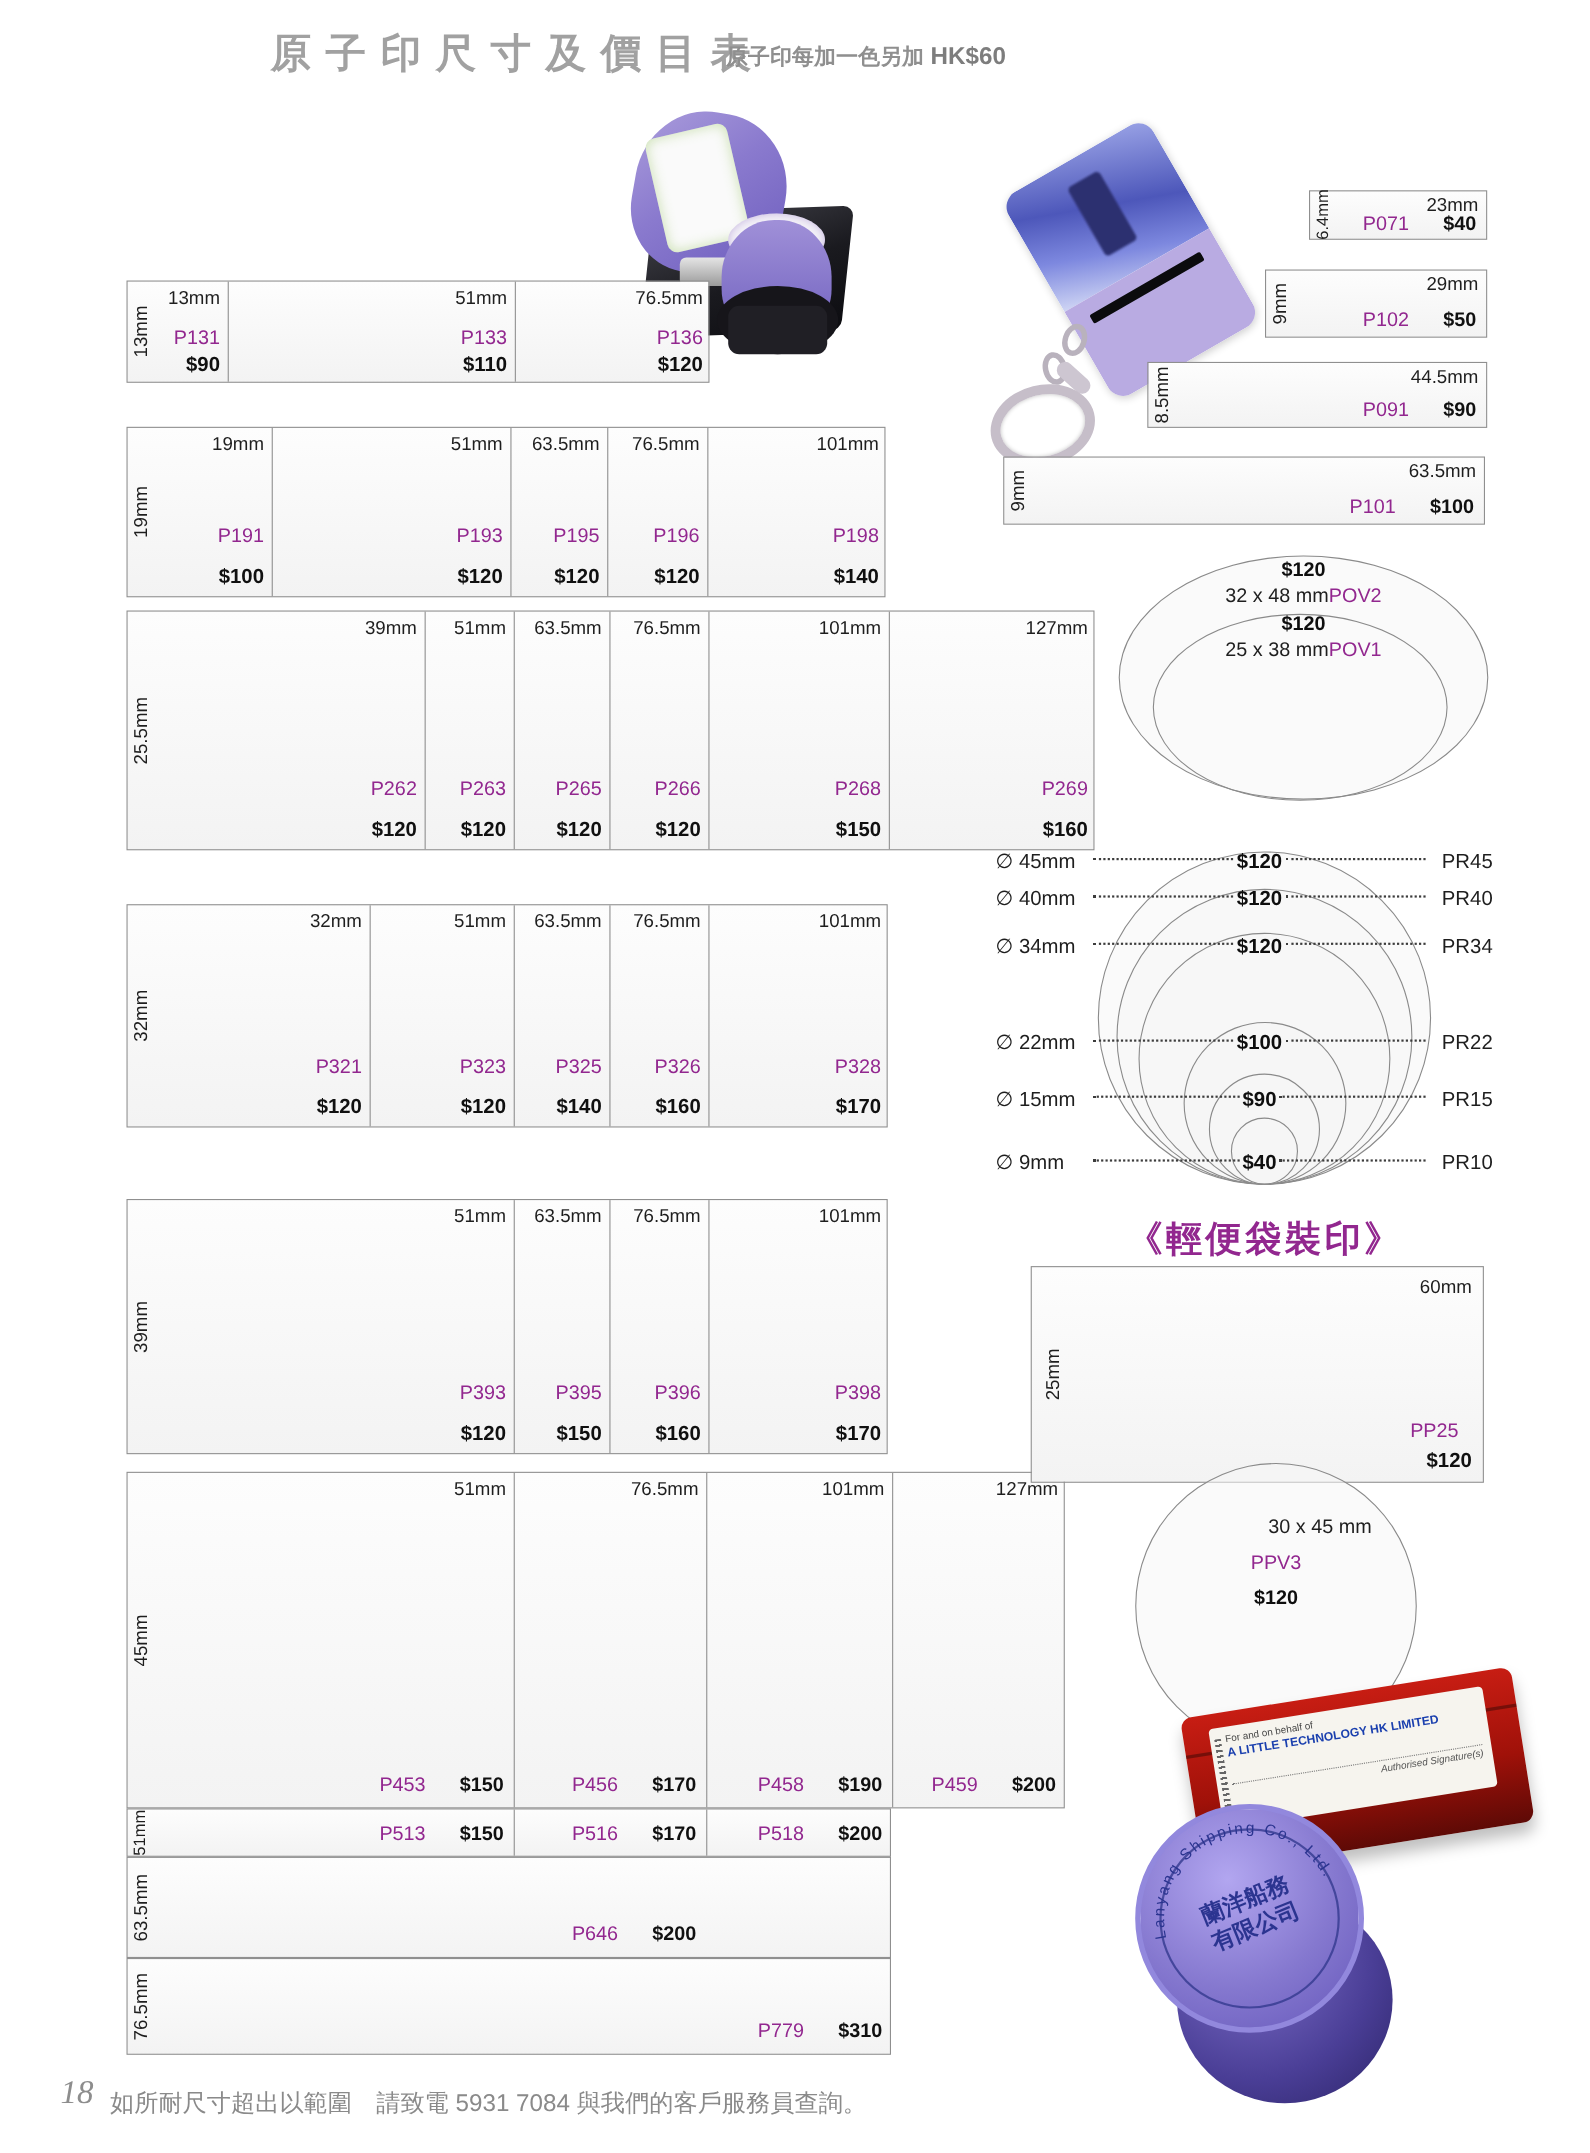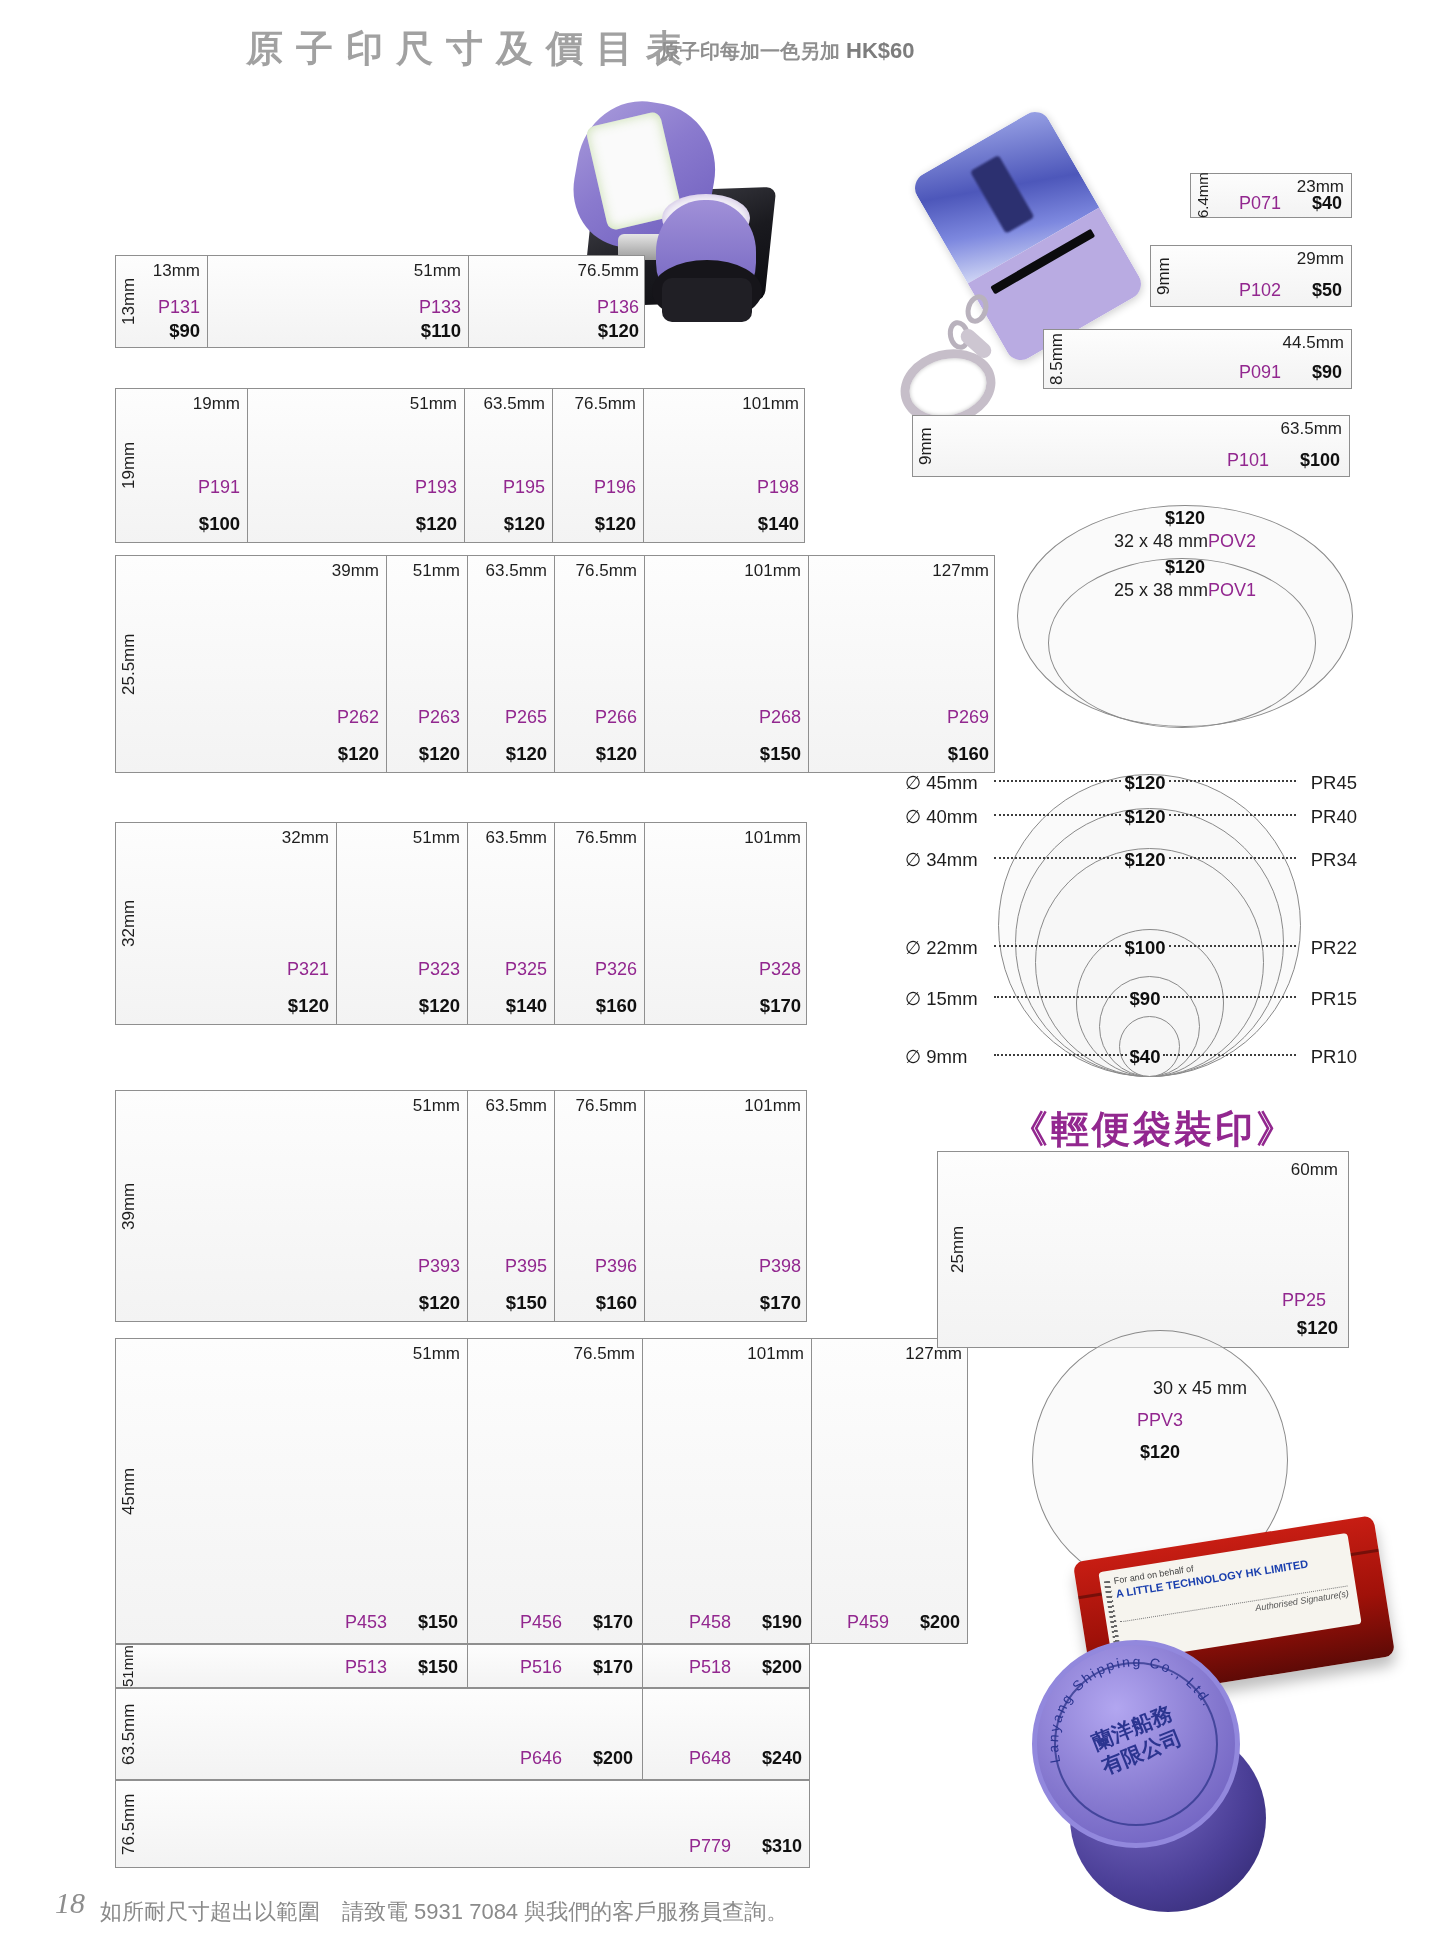--- a/index.html
+++ b/index.html
@@ -31,21 +31,21 @@
   
   .ovrow{position:absolute;left:1020px;width:330px;text-align:center;font-size:18px;}
   .ovflex{display:flex;justify-content:center;}
   .bold{font-weight:bold;color:#0e0e0e;}
   .purple{color:#92278f;}
   
   .title{position:absolute;left:246px;top:24px;font-size:37px;font-weight:bold;
          letter-spacing:13px;color:#a1a1a1;white-space:nowrap;}
   .subtitle{position:absolute;left:660px;top:38px;font-size:20px;font-weight:bold;color:#8f8f8f;white-space:nowrap;}
   .subtitle .hk{font-size:22px;color:#7d7d7d;margin-left:6px;}
-  .pocket-h{position:absolute;left:1010px;top:1104px;width:280px;text-align:center;font-size:38px;
+  .pocket-h{position:absolute;left:1010px;top:1104px;width:280px;text-align:center;font-size:33px;
             font-weight:bold;color:#92278f;letter-spacing:3px;white-space:nowrap;}
   .pagenum{position:absolute;left:55px;top:1886px;font-size:30px;color:#8d8d8d;font-style:italic;
            font-family:"Liberation Serif",serif;}
   .footnote{position:absolute;left:100px;top:1897px;font-size:22px;color:#8a8a8a;white-space:nowrap;}
   
   .photo{position:absolute;}
   .stamp-base{position:absolute;left:18px;top:88px;width:182px;height:114px;border-radius:10px;
               background:linear-gradient(160deg,#45454d 0%,#1a1a1f 55%,#0c0c10 100%);transform:skewX(-8deg) rotate(-2deg);}
   .stamp-handle{position:absolute;left:6px;top:0;width:138px;height:148px;border-radius:46% 46% 40% 40%;
               background:linear-gradient(135deg,#ab9ddc 0%,#8a7ace 45%,#6c5cbd 100%);transform:rotate(10deg);}
@@ -345,26 +345,20 @@
 </div>
 
 <div class="tbl" style="left:115px;top:1688px;width:695px;height:92px;">
   <div class="vlabel">63.5mm</div>
   <div class="cell first" style="left:0;width:526px;">
     <div class="pair">
       <span class="pc">P646</span>
       <span class="pp">$200</span>
     </div>
   </div>
-  <div class="cell" style="left:526px;width:169px;">
-    <div class="pair">
-      <span class="pc">P648</span>
-      <span class="pp">$240</span>
-    </div>
-  </div>
 </div>
 
 <div class="tbl" style="left:115px;top:1780px;width:695px;height:88px;">
   <div class="vlabel">76.5mm</div>
   <div class="cell first" style="left:0;width:695px;">
     <div class="pair">
       <span class="pc">P779</span>
       <span class="pp">$310</span>
     </div>
   </div>

